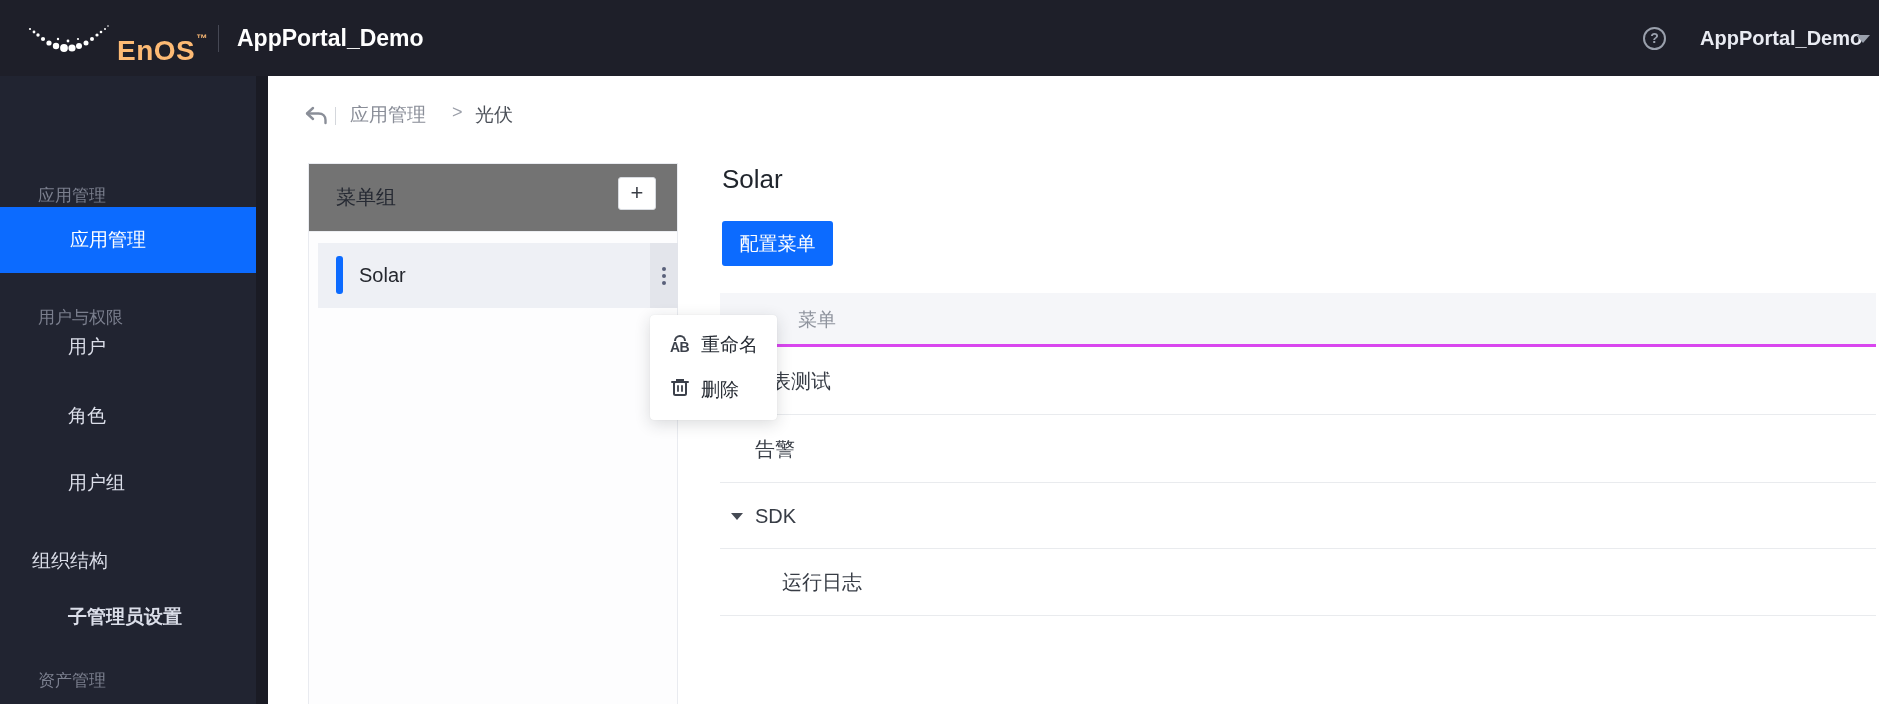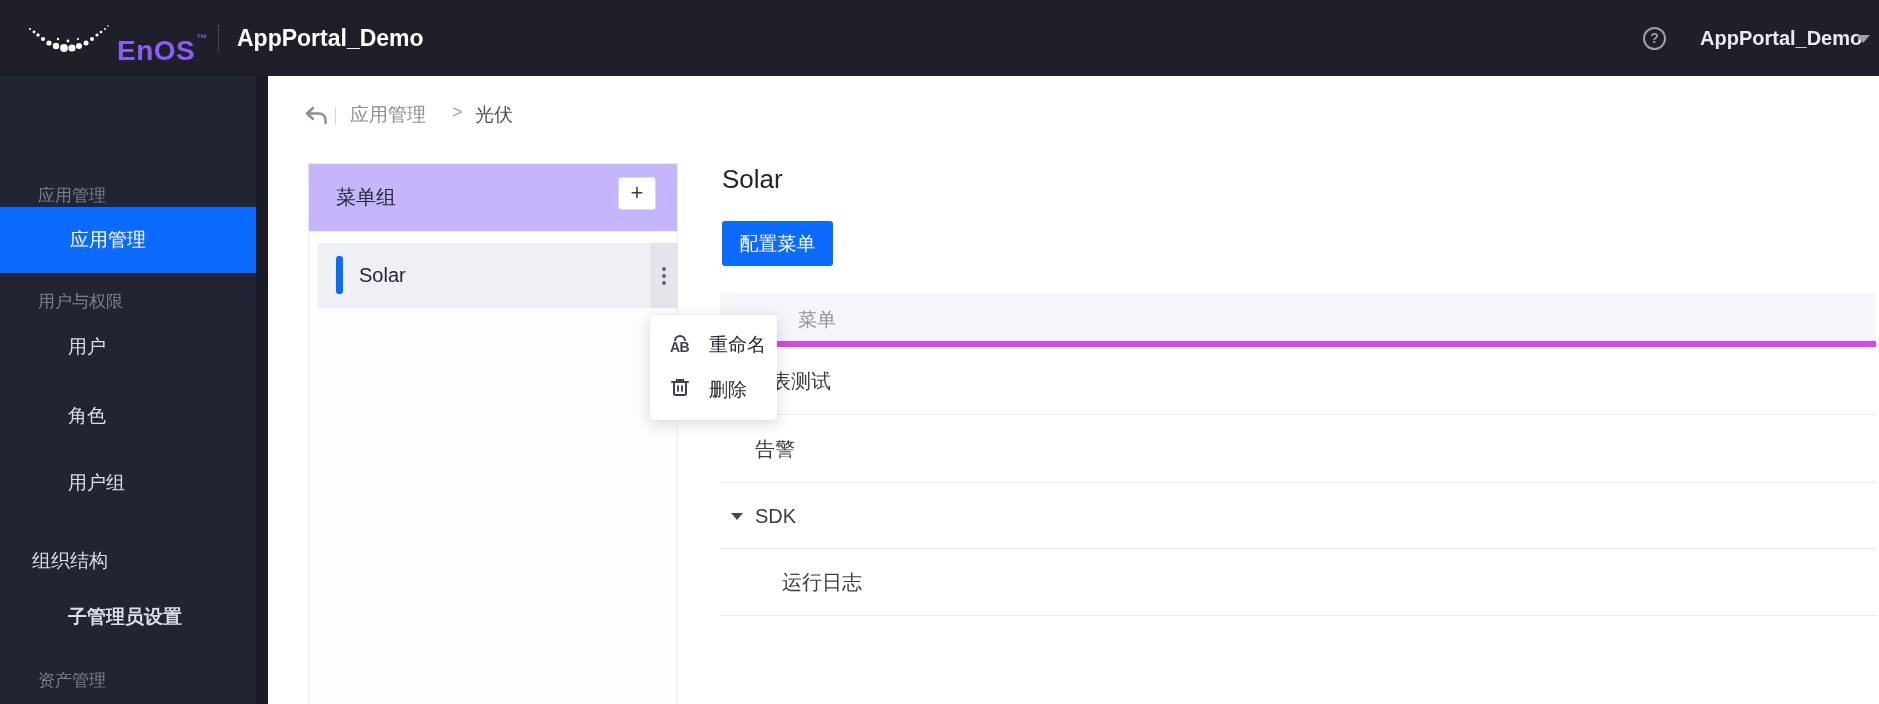--- a/index.html
+++ b/index.html
@@ -4,21 +4,21 @@
 <style>
   * { margin:0; padding:0; box-sizing:border-box; }
   html,body { width:1879px; height:704px; overflow:hidden; background:#fff;
     font-family:"Liberation Sans","DejaVu Sans",sans-serif; }
   #stage { position:relative; width:1879px; height:704px; overflow:hidden; }
 
   
   .topbar { position:absolute; left:0; top:0; width:1879px; height:76px; background:#1e1f29; z-index:30; }
   .logo-dots { position:absolute; left:27px; top:22px; }
   .brand { position:absolute; left:117px; top:0; height:76px; line-height:76px;
-    color:#8b5cf6; font-size:28px; font-weight:bold; letter-spacing:.5px; }
+    color:#fdba74; font-size:28px; font-weight:bold; letter-spacing:.5px; }
   .brand sup { font-size:11px; font-weight:bold; vertical-align:18px; margin-left:1px; }
   .topbar-divider { position:absolute; left:218px; top:25px; width:1px; height:27px; background:#464854; }
   .app-title { position:absolute; left:237px; top:0; height:76px; line-height:76px;
     color:#fff; font-size:23px; font-weight:bold; }
   .help-btn { position:absolute; left:1643px; top:27px; width:23px; height:23px; border:2px solid #9aa0ac;
     border-radius:50%; color:#9aa0ac; font-size:14px; font-weight:bold; text-align:center; line-height:19px; cursor:pointer; }
   .account { position:absolute; left:1700px; top:0; height:76px; line-height:76px;
     color:#e9ebf2; font-size:20px; font-weight:600; cursor:pointer; }
   .caret-down { position:absolute; left:1856px; top:35px; width:0; height:0;
     border-left:7px solid transparent; border-right:7px solid transparent; border-top:8px solid #9aa0ac; }
@@ -37,50 +37,50 @@
   
   .bc-back { position:absolute; left:37px; top:30px; cursor:pointer; }
   .bc-divider { position:absolute; left:67px; top:31px; width:1px; height:18px; background:#d4d7dc; }
   .bc-link { position:absolute; left:82px; top:26px; font-size:19px; color:#8a8e98; cursor:pointer; }
   .bc-sep { position:absolute; left:184px; top:26px; font-size:18px; color:#9a9ea8; }
   .bc-current { position:absolute; left:207px; top:26px; font-size:19px; color:#4b5058; font-weight:500; }
 
   
   .panel { position:absolute; left:40px; top:87px; width:370px; height:640px;
     border:1px solid #e9ebf0; background:#fdfdfe; }
-  .panel-header { position:relative; height:68px; border-bottom:1px solid #eceef2; background:#c4b5fd; }
+  .panel-header { position:relative; height:68px; border-bottom:1px solid #eceef2; background:#737373; }
   .panel-title { position:absolute; left:27px; top:0; height:67px; line-height:67px; font-size:20px; color:#262a33; font-weight:500; }
   .add-btn { position:absolute; right:21px; top:13px; width:38px; height:33px; background:#fff;
     border:1px solid #d8dbe0; border-radius:3px; color:#3a3e46; font-size:22px; font-weight:300;
     line-height:29px; text-align:center; cursor:pointer; }
   .group-row { position:absolute; left:9px; top:79px; width:360px; height:65px; background:#eef0f5; cursor:pointer; }
   .group-accent { position:absolute; left:18px; top:13px; width:7px; height:38px; border-radius:3px; background:#0c6bff; }
   .group-label { position:absolute; left:41px; top:0; height:65px; line-height:65px; font-size:20px; color:#24272e; }
   .kebab-strip { position:absolute; right:0; top:0; width:28px; height:65px; background:#e3e5eb;
     display:flex; flex-direction:column; align-items:center; justify-content:center; gap:3px; cursor:pointer; }
   .kebab-strip i { width:4px; height:4px; border-radius:50%; background:#59607a; }
 
   
   .popup { position:absolute; left:382px; top:239px; width:127px; height:105px; background:#fff;
     border-radius:4px; box-shadow:0 4px 16px rgba(31,35,41,.16), 0 0 1px rgba(31,35,41,.12);
     z-index:40; padding-top:7px; }
-  .popup-item { height:45px; display:flex; align-items:center; padding-left:16px; gap:16px;
+  .popup-item { height:45px; display:flex; align-items:center; padding-left:16px; gap:8px;
     font-size:19px; color:#262b33; cursor:pointer; }
   .icon-rename { width:27px; text-align:center; color:#3c414b; }
   .icon-rename .arc { display:block; width:12px; height:6px; border:2px solid #3c414b; border-bottom:none;
     border-radius:7px 7px 0 0; margin:0 auto 0; }
   .icon-rename .ab { display:block; font-size:14px; font-weight:bold; letter-spacing:-.5px; line-height:13px; }
 
   
   .detail-title { position:absolute; left:454px; top:88px; font-size:26px; color:#20252c; font-weight:500; }
   .cfg-btn { position:absolute; left:454px; top:145px; width:111px; height:45px; background:#0c6bff;
     border:none; border-radius:3px; color:#fff; font-size:19px; cursor:pointer;
     font-family:Liberation Mono, monospace; }
   .menu-table { position:absolute; left:452px; top:217px; width:1156px; }
-  .mt-head { position:relative; height:54px; background:#f5f6f9; border-bottom:6px solid #d946ef; }
+  .mt-head { position:relative; height:54px; background:#f5f6f9; border-bottom:3px solid #d946ef; }
   .mt-head span { position:absolute; left:78px; top:0; line-height:54px; font-size:19px; color:#8e939d; }
   .mt-row { position:relative; border-bottom:1px solid #e9ebee; }
   .mt-row .lbl { position:absolute; top:0; font-size:20px; color:#373c45; white-space:nowrap; }
   .tree-caret { position:absolute; left:11px; width:0; height:0;
     border-left:6px solid transparent; border-right:6px solid transparent; border-top:7px solid #454a54; }
 </style>
 </head>
 <body>
 
 <div id="stage">
@@ -113,21 +113,21 @@
     <div class="app-title">AppPortal_Demo</div>
     <div class="help-btn">?</div>
     <div class="account">AppPortal_Demo</div>
     <div class="caret-down"></div>
   </div>
 
   <div class="sidebar">
     <div id="sidebar-nav">
         <div class="nav-section" style="top: 108px;">应用管理</div>
         <div class="nav-item active" style="top: 131px;">应用管理</div>
-        <div class="nav-section" style="top: 214px;">用户与权限</div>
+        <div class="nav-section" style="top: 230px;">用户与权限</div>
         <div class="nav-item" style="top: 254px;">用户</div>
         <div class="nav-item" style="top: 324px; font-family: Liberation Mono, monospace;">角色</div>
         <div class="nav-item" style="top: 390px;">用户组</div>
         <div class="nav-item" style="top: 468px; padding-left: 32px;">组织结构</div>
         <div class="nav-item" style="top: 524px; font-weight: bold;">子管理员设置</div>
         <div class="nav-section" style="top: 593px;">资产管理</div>
       </div>
     <div class="sidebar-scroll"></div>
   </div>
 

